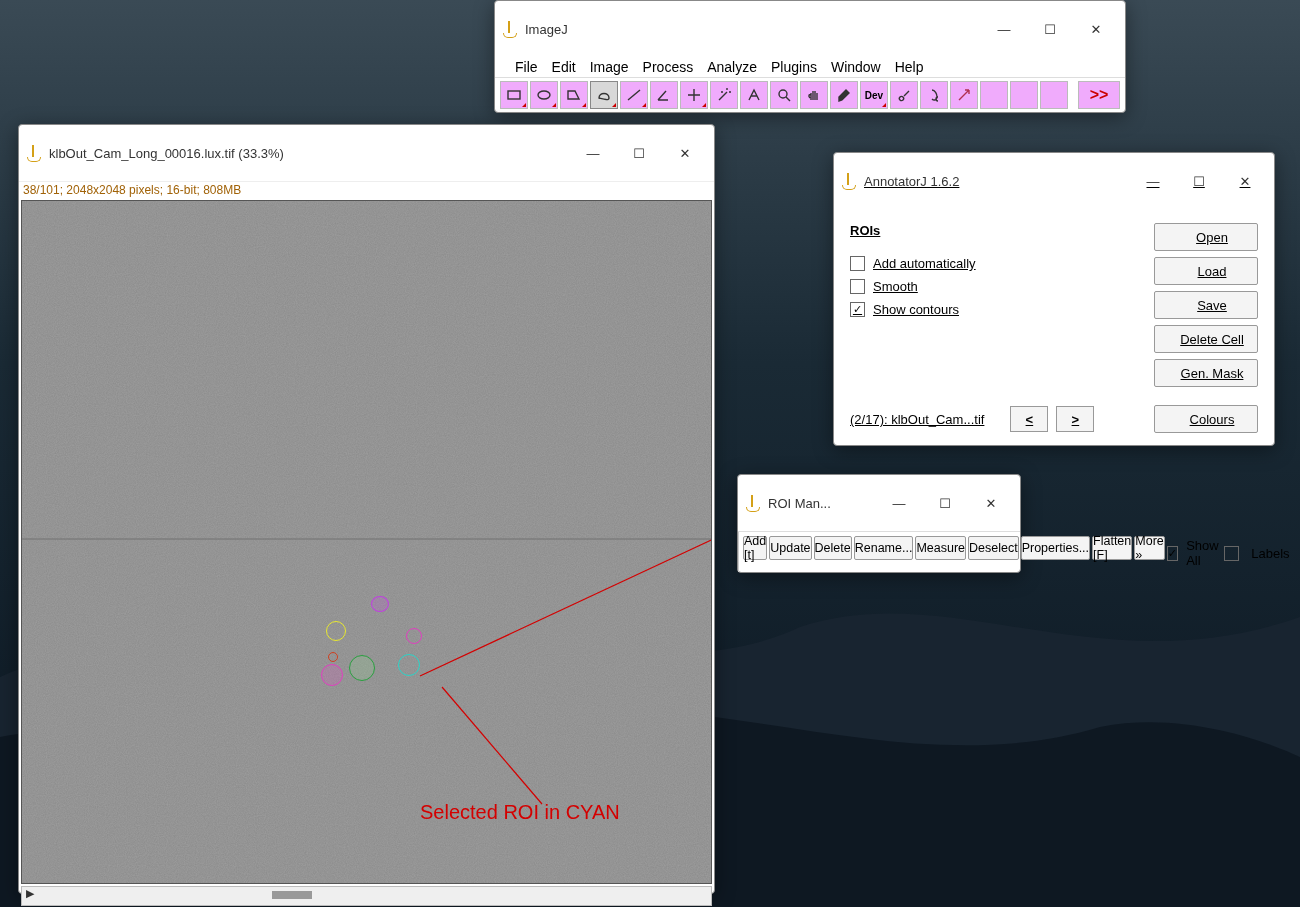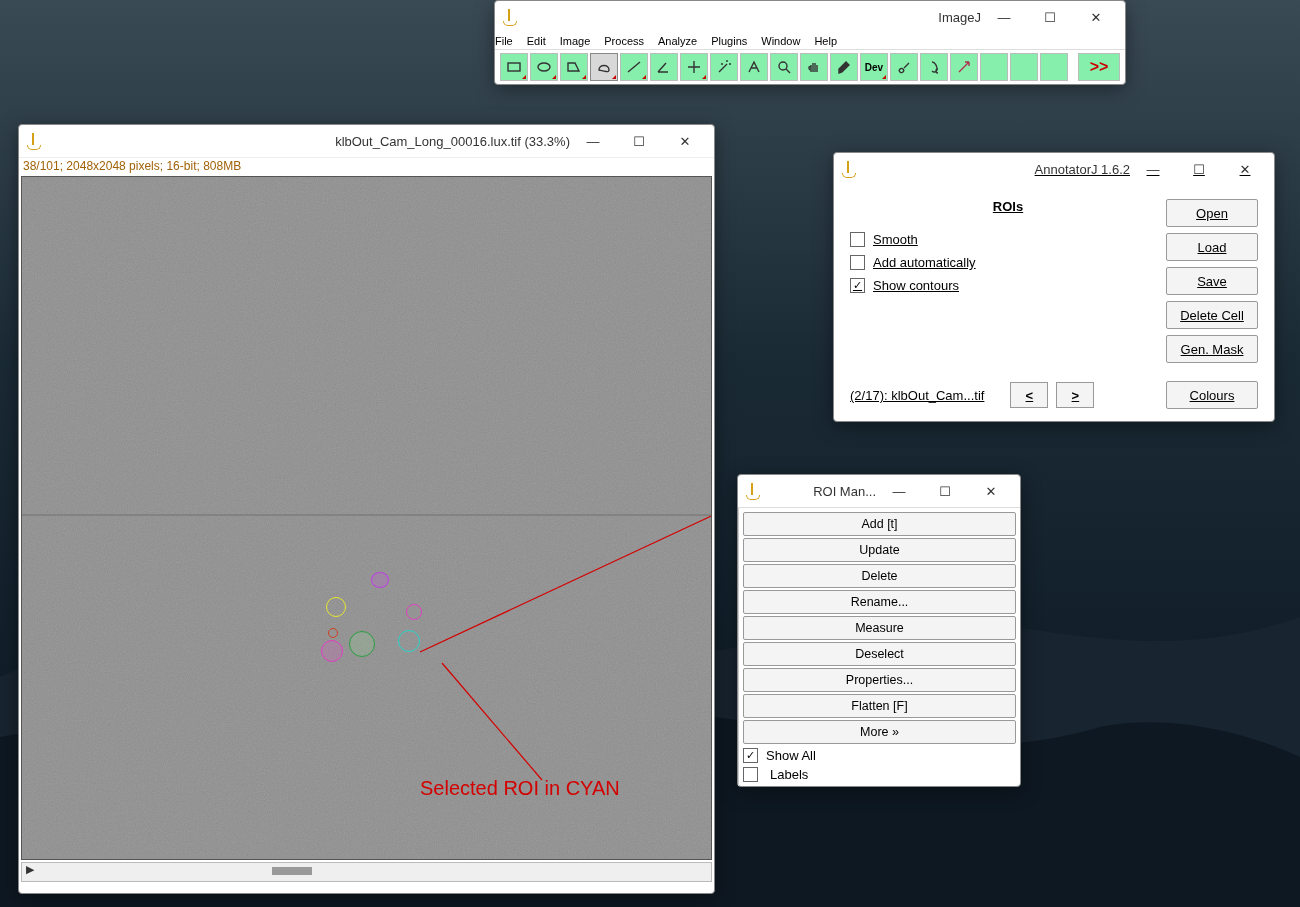--- a/index.html
+++ b/index.html
@@ -1,72 +1,72 @@
 <!DOCTYPE html>
 <html><head>
 <meta charset="utf-8">
 <style>
   html,body{margin:0;padding:0;width:1300px;height:907px;font-family:"Segoe UI",Arial,sans-serif;font-size:13px;overflow:hidden;color:#000;}
   body{background:linear-gradient(#3a4a55,#1a2a35 40%,#0a1520 100%);}
   .mountains{position:absolute;left:0;right:0;bottom:0;height:430px;z-index:0;}
 
   
   .win{position:absolute;background:#fff;border:1px solid #888;border-radius:4px;box-shadow:0 4px 20px rgba(0,0,0,.4);}
-  .titlebar{display:flex;align-items:center;height:32px;padding:0 6px;text-align:right;}
+  .titlebar{display:flex;align-items:center;height:32px;padding:12px 6px;}
   .titlebar .ico{width:16px;height:16px;margin-right:8px;display:inline-block;position:relative;}
   .titlebar .ico::before{content:"";position:absolute;left:7px;top:0;width:2px;height:12px;background:#d4a017;}
   .titlebar .ico::after{content:"";position:absolute;left:2px;top:12px;width:12px;height:4px;border:1px solid #d4a017;border-top:none;border-radius:0 0 6px 6px;}
   .titlebar .title{flex:1;color:#333;font-size:13px;}
   .winbtns{display:flex;}
   .winbtn{width:46px;height:30px;display:flex;align-items:center;justify-content:center;font-family:Arial;color:#333;}
 
   
   #ij{left:494px;top:0;width:630px;}
-  #ij .menubar{display:flex;padding:2px 0;gap:14px;font-size:11px;align-items:flex-end;}
+  #ij .menubar{display:flex;padding:2px 20px;gap:14px;font-size:14px;align-items:flex-end;}
   #ij .menubar span{cursor:default;}
   #ij .tools{display:flex;border-top:1px solid #ddd;padding:2px 4px;align-items:center;}
-  .tool{width:26px;height:26px;border:1px solid #bbb;margin:1px;display:flex;align-items:center;justify-content:center;position:relative;background:#86efac;}
+  .tool{width:26px;height:26px;border:1px solid #bbb;margin:1px;display:flex;align-items:center;justify-content:center;position:relative;background:#f0abfc;}
   .tool.sel{background:#d8d8d8;border-color:#888;}
   .tool .tri{position:absolute;right:1px;bottom:1px;width:0;height:0;border-left:4px solid transparent;border-bottom:4px solid #c00;}
   .tool svg{width:18px;height:18px;stroke:#333;fill:none;stroke-width:1.4;}
   .tool.fill svg{fill:#333;}
   .tool.more{width:40px;color:#c00;font-weight:bold;font-size:16px;}
 
   
   #imgwin{left:18px;top:124px;width:695px;height:768px;z-index:2;}
   #imgwin .imginfo{background:#fff;color:#a16207;font-size:12px;padding:1px 4px;border-top:1px solid #eee;}
   #imgwin .canvas{position:relative;margin:2px;border:1px solid #555;background:#f9a8d4;height:682px;overflow:hidden;}
   #imgwin .canvas svg.noise{position:absolute;inset:0;width:100%;height:100%;}
   #imgwin .hbar{height:18px;margin:0 2px 2px 2px;background:#efefef;border:1px solid #bbb;position:relative;}
   #imgwin .hbar::before{content:"▶";position:absolute;left:4px;top:0;font-size:11px;color:#333;}
   #imgwin .hbar .thumb{position:absolute;left:250px;top:4px;width:40px;height:8px;background:#999;}
   .roi{position:absolute;border:1.5px solid;border-radius:50%;}
   .callout{position:absolute;color:#d40000;font-size:20px;font-weight:500;}
 
   
   #ann{left:833px;top:152px;width:440px;z-index:3;text-decoration:underline;}
   #ann .body{padding:14px 16px 12px 16px;display:flex;flex-direction:column;}
-  #ann .row{display:flex;text-align:center;}
+  #ann .row{display:flex;}
   #ann .left{flex:1;display:flex;flex-direction:column;gap:8px;}
   #ann .right{display:flex;flex-direction:column;gap:6px;}
   #ann .hdr{font-size:13px;font-weight:bold;margin-bottom:10px;}
   .chk{display:flex;align-items:center;gap:8px;font-size:13px;}
   .chk .box{width:13px;height:13px;border:1px solid #666;display:flex;align-items:center;justify-content:center;font-size:11px;line-height:1;}
-  .btn{width:90px;height:26px;border:1px solid #999;background:#f4f4f4;border-radius:2px;display:flex;align-items:center;justify-content:center;font-size:13px;cursor:default;}
+  .btn{width:90px;height:26px;border:1px solid #999;background:#f4f4f4;border-radius:2px;display:flex;align-items:center;justify-content:center;font-size:13px;cursor:default;padding-left:12px;}
   #ann .foot{display:flex;align-items:center;margin-top:18px;gap:8px;}
   #ann .navbtn{width:36px;height:24px;border:1px solid #999;background:#f4f4f4;display:flex;align-items:center;justify-content:center;font-weight:bold;}
   #ann .foot .sp{flex:1;}
 
   
   #roim{left:737px;top:474px;width:282px;z-index:4;}
   #roim .body{display:flex;border-top:1px solid #ddd;}
   #roim .list{width:180px;overflow:auto;font-size:13px;}
   #roim .list div{padding:2px 4px;}
   #roim .list div.sel{background:#0a64c8;color:#fff;border:1px dotted #fff;}
-  #roim .side{flex:1;display:flex;flex-direction:column;padding:4px;gap:2px;border-left:1px solid #ccc;}
+  #roim .side{flex:1;display:flex;flex-direction:row;padding:4px;gap:2px;border-left:1px solid #ccc;}
   .rbtn{height:22px;border:1px solid #999;background:#f4f4f4;border-radius:2px;display:flex;align-items:center;justify-content:center;font-size:12.5px;}
 </style>
 </head>
 <body>
 
 <svg class="mountains" viewBox="0 0 1300 430" preserveAspectRatio="none">
   <path d="M0,200 C100,150 200,220 350,160 C500,120 650,220 800,150 C950,100 1100,210 1300,140 L1300,430 L0,430 Z" fill="#182430"></path>
   <path d="M0,260 C150,230 300,300 500,240 C700,200 900,310 1100,250 C1200,230 1300,280 1300,280 L1300,430 L0,430 Z" fill="#0e1822"></path>
 </svg>
 
@@ -236,25 +236,25 @@
       <div class="winbtn cl">✕</div>
     </div>
   </div>
   <div class="body">
     <div class="row">
       <div class="left">
         <div class="hdr">ROIs</div>
         <div id="ann-checks">
             <div class="chk" style="margin-bottom: 8px;">
               <span class="box"></span>
-              <span>Smooth</span>
+              <span>Add automatically</span>
             </div>
             <div class="chk" style="margin-bottom: 8px;">
               <span class="box"></span>
-              <span>Add automatically</span>
+              <span>Smooth</span>
             </div>
             <div class="chk" style="margin-bottom: 8px;">
               <span class="box">✓</span>
               <span>Show contours</span>
             </div>
           </div>
       </div>
       <div class="right" id="ann-btns">
           <div class="btn">Open</div>
           <div class="btn">Load</div>

